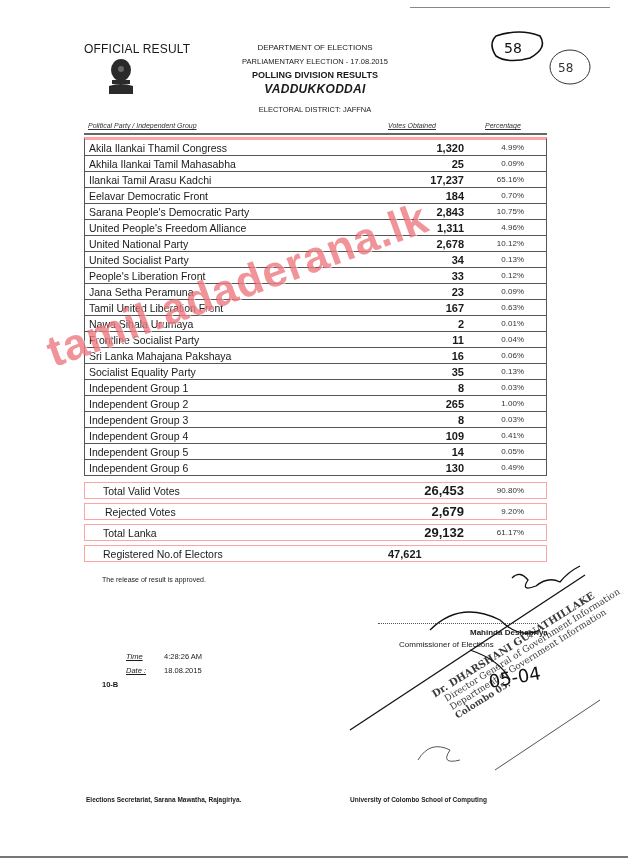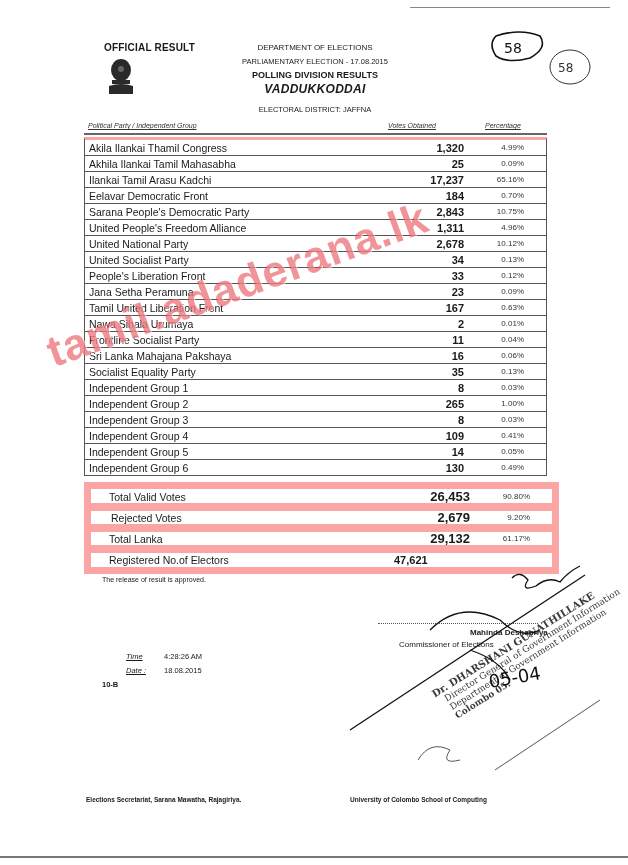--- a/index.html
+++ b/index.html
@@ -1,36 +1,36 @@
 <!DOCTYPE html>
 <html><head>
 <meta charset="utf-8">
 <style>
   html, body { margin:0; padding:0; background:#ffffff; }
   body { width:628px; height:865px; position:relative; overflow:hidden;
          font-family:"Liberation Sans", sans-serif; color:#1a1a1a; }
   .abs { position:absolute; }
-  .hdr-left { left:104px; top:42px; font-size:10px; font-weight:bold; letter-spacing:0.2px; }
+  .hdr-left { left:84px; top:42px; font-size:12px; font-weight:normal; letter-spacing:0.2px; }
   .emblem { left:106px; top:56px; width:30px; height:40px; }
   .hdr-center { left:190px; width:250px; text-align:center; }
   .h1 { top:43px; font-size:8px; }
   .h2 { top:57px; font-size:7.5px; }
   .h3 { top:70px; font-size:9px; font-weight:bold; }
   .h4 { top:82px; font-size:12px; font-weight:bold; letter-spacing:0.3px;font-style:italic; }
   .h5 { top:105px; font-size:7.5px; }
   .colhdr { top:122px; font-size:7px; font-style:italic; text-decoration:underline; color:#333; }
   .rule-top { left:84px; top:133px; width:463px; height:2px; background:#666; }
   .table { left:84px; top:137px; width:463px; }
   .row { position:relative; height:15px; border:1px solid #555; border-top:none; display:flex; align-items:center; font-size:10.5px; }
   .row:first-child { border-top:3px solid #fca5a5; }
   .row .name { flex:1; padding-left:4px; }
   .row .votes { width:80px; text-align:right; font-weight:bold; font-size:11px; }
   .row .pct { width:60px; text-align:right; padding-right:22px; font-size:8px; color:#333; }
   .totals { left:84px; width:463px; }
-  .trow { position:absolute; left:0; width:461px; height:15px; border:7px solid #fca5a5; display:flex; align-items:center; font-size:10.5px; }
+  .trow { position:absolute; left:0; width:461px; height:15px; border:1px solid #fca5a5; display:flex; align-items:center; font-size:10.5px; }
   .trow .name { flex:1; padding-left:18px; }
   .trow .votes { width:80px; text-align:right; font-weight:bold; font-size:13px; }
   .trow .pct { width:60px; text-align:right; padding-right:22px; font-size:8px; color:#333; }
   .approved { left:102px; top:576px; font-size:7px; }
   .sigline { left:378px; top:623px; width:160px; border-top:1px dotted #555; }
   .commname { left:423px; top:628px; font-size:8px; font-weight:bold;padding-left:47px; }
   .commtitle { left:399px; top:640px; font-size:8px; }
   .meta { left:102px; font-size:7.5px; }
   .meta .k { display:inline-block; width:36px; font-style:italic; text-decoration:underline;margin-left:24px; }
   .footer-left { left:86px; top:796px; font-size:6.5px; font-weight:bold; }

